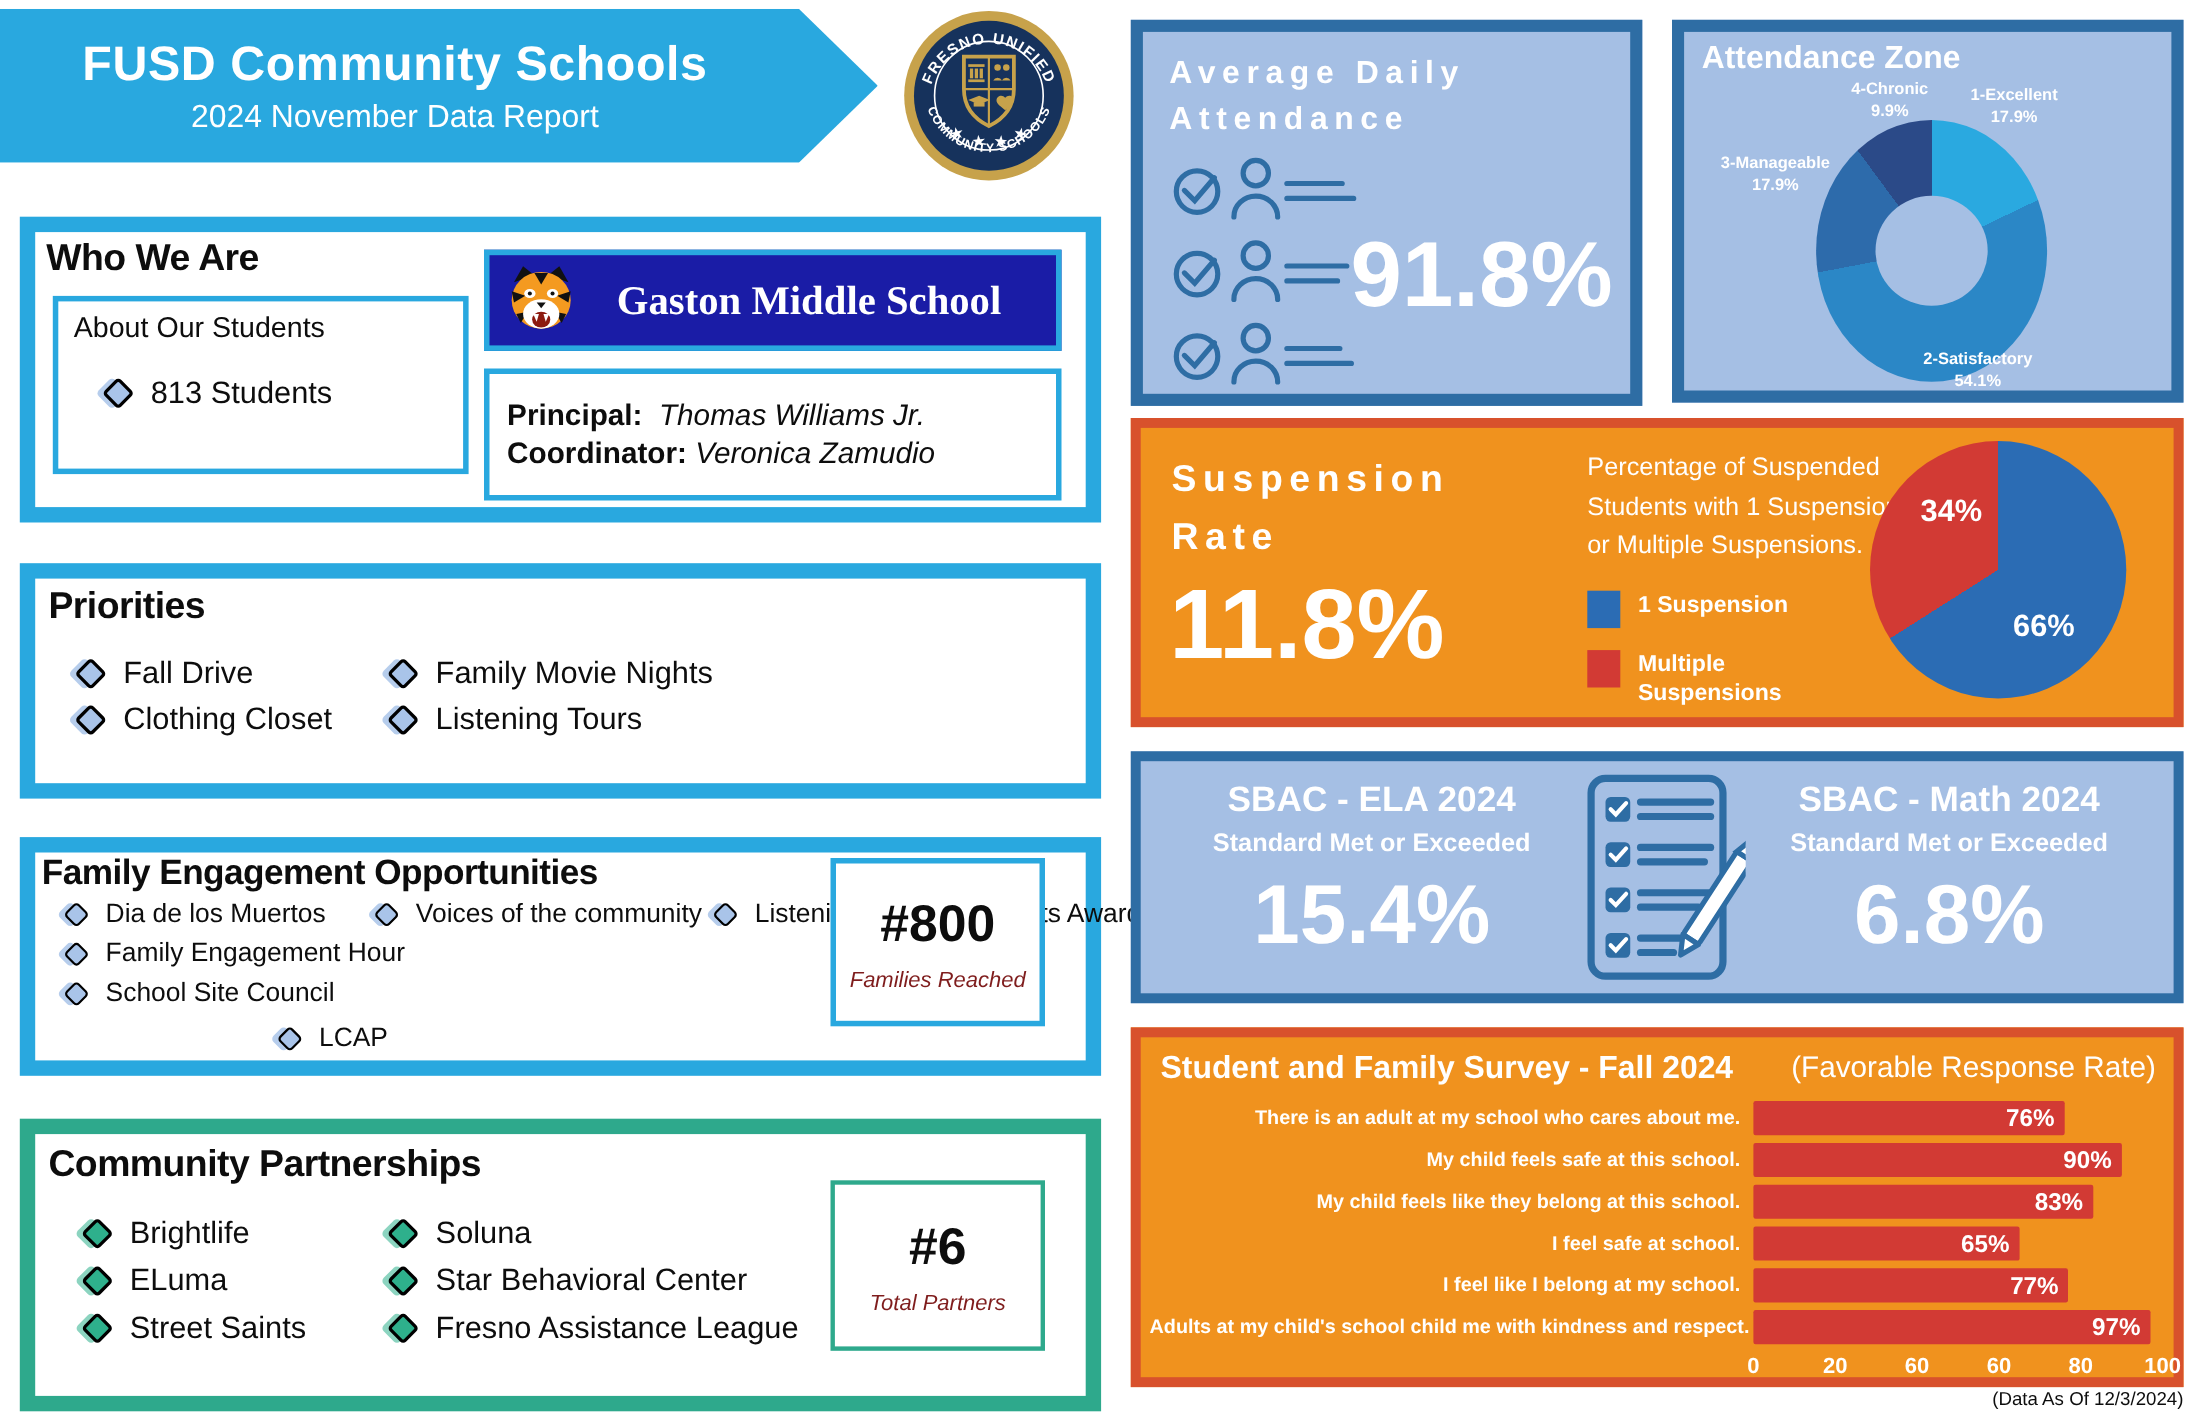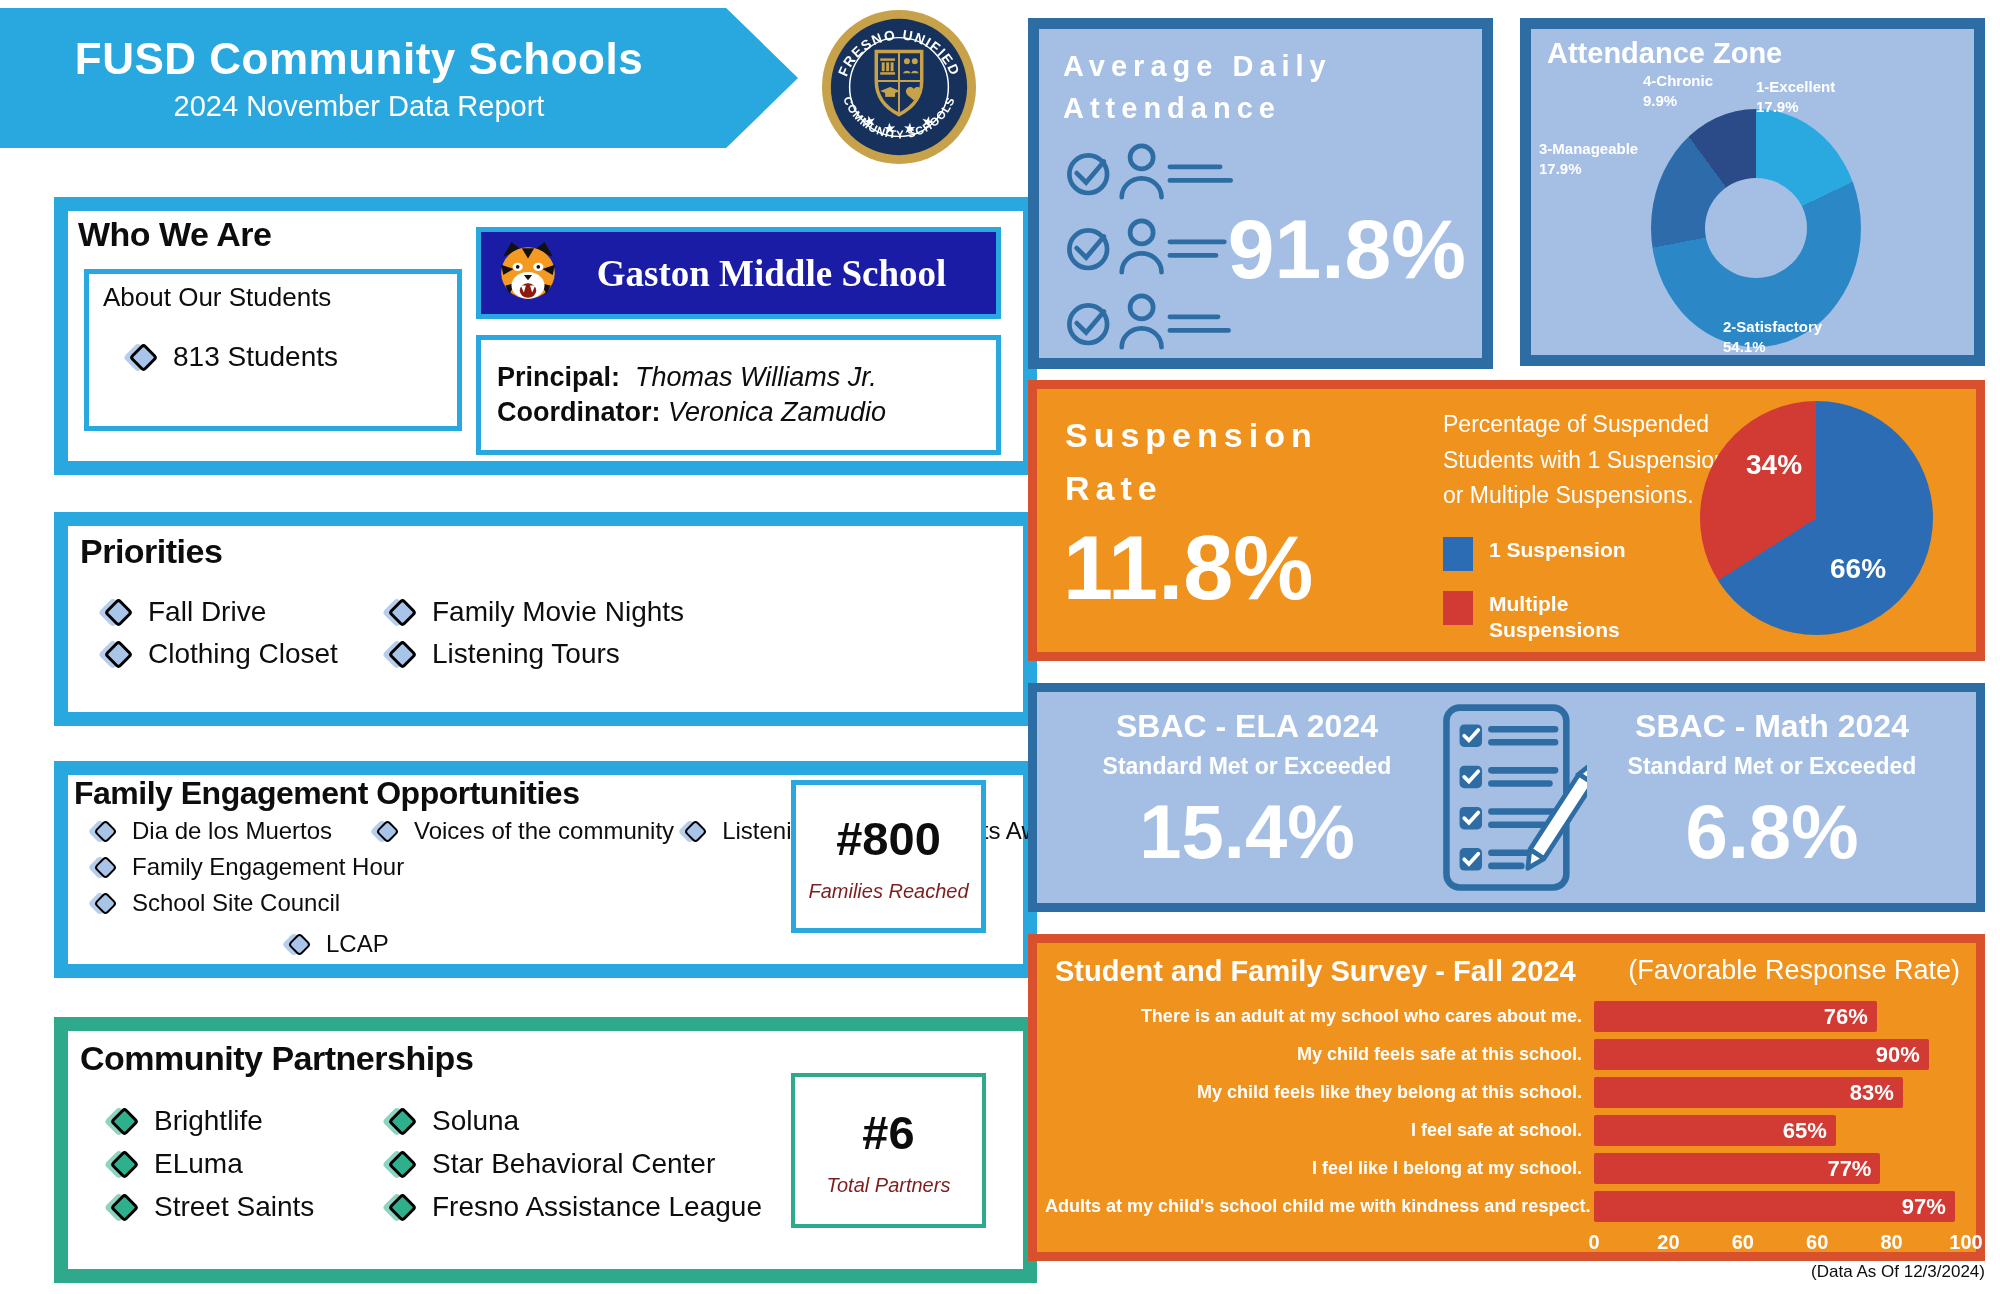--- a/index.html
+++ b/index.html
@@ -8,21 +8,21 @@
 
   
   .banner { position:absolute; left:0; top:8px; width:798px; height:140px; background:#29A8DF;
     clip-path:polygon(0 0, 91% 0, 100% 50%, 91% 100%, 0 100%);
     display:flex; flex-direction:column; justify-content:center; align-items:center; padding:0 120px 0 40px; }
   .banner-title { color:#fff; font-size:44px; font-weight:800; letter-spacing:.5px; }
   .banner-subtitle { color:#fff; font-size:29px; font-weight:500; margin-top:6px; }
   .seal { position:absolute; left:820px; top:8px; }
 
   
-  .lbox { position:absolute; left:18px; width:983px; background:#fff; border:14px solid #29A8DF;margin-left:36px; }
+  .lbox { position:absolute; left:18px; width:983px; background:#fff; border:14px solid #29A8DF; }
   .lbox.green { border-color:#2EA98C; }
   .lbox h2 { color:#0d0d0d; font-size:34px; font-weight:800; letter-spacing:-.5px; }
   .subbox { position:absolute; background:#fff; border:5px solid #29A8DF; }
   .subbox.green { border-color:#2EA98C; }
 
   .li-row { display:flex; align-items:center; gap:14px; }
   .dwrap { width:32px; height:32px; flex:0 0 32px; display:flex; align-items:center; justify-content:center; }
   .diamond { width:21px; height:21px; border:3px solid #000; border-radius:4px; transform:rotate(45deg);
     background:#A9C4E9; box-shadow:-4px 4px 0 rgba(169,196,233,.85); }
   .diamond.green { background:#2EB08C; box-shadow:-4px 4px 0 rgba(46,176,140,.55); }
@@ -53,21 +53,21 @@
   
   .ada-title { position:absolute; left:24px; top:16px; width:340px; color:#fff; font-size:29px; font-weight:800;
     letter-spacing:6px; line-height:1.45; }
   .ada-icons { position:absolute; left:22px; top:110px; display:flex; flex-direction:column; gap:11px; }
   .ada-value { position:absolute; right:16px; top:172px; color:#fff; font-size:84px; font-weight:800; }
 
   
   .zone-title { position:absolute; left:16px; top:8px; color:#fff; font-size:29px; font-weight:800; }
   .donut { position:absolute; left:120px; top:80px; width:210px; height:238px; border-radius:50%; }
   .donut-hole { position:absolute; left:54px; top:69px; width:102px; height:100px; border-radius:50%; background:#A5BFE4; }
-  .zone-label { position:absolute; width:150px; color:#fff; font-size:15px; font-weight:800; line-height:1.35; }
+  .zone-label { position:absolute; width:150px; text-align:center; color:#fff; font-size:15px; font-weight:800; line-height:1.35; }
   .zl-0 { left:225px; top:48px; }   
   .zl-1 { left:192px; top:288px; }  
   .zl-2 { left:8px;   top:110px; }  
   .zl-3 { left:112px; top:42px; }   
 
   
   .susp-title { position:absolute; left:28px; top:20px; color:#fff; font-size:34px; font-weight:800;
     letter-spacing:6px; line-height:1.55; }
   .susp-value { position:absolute; left:26px; top:128px; color:#fff; font-size:90px; font-weight:800; }
   .susp-desc { position:absolute; left:406px; top:18px; width:310px; color:#fff; font-size:23px; line-height:1.55; font-weight:500; }

